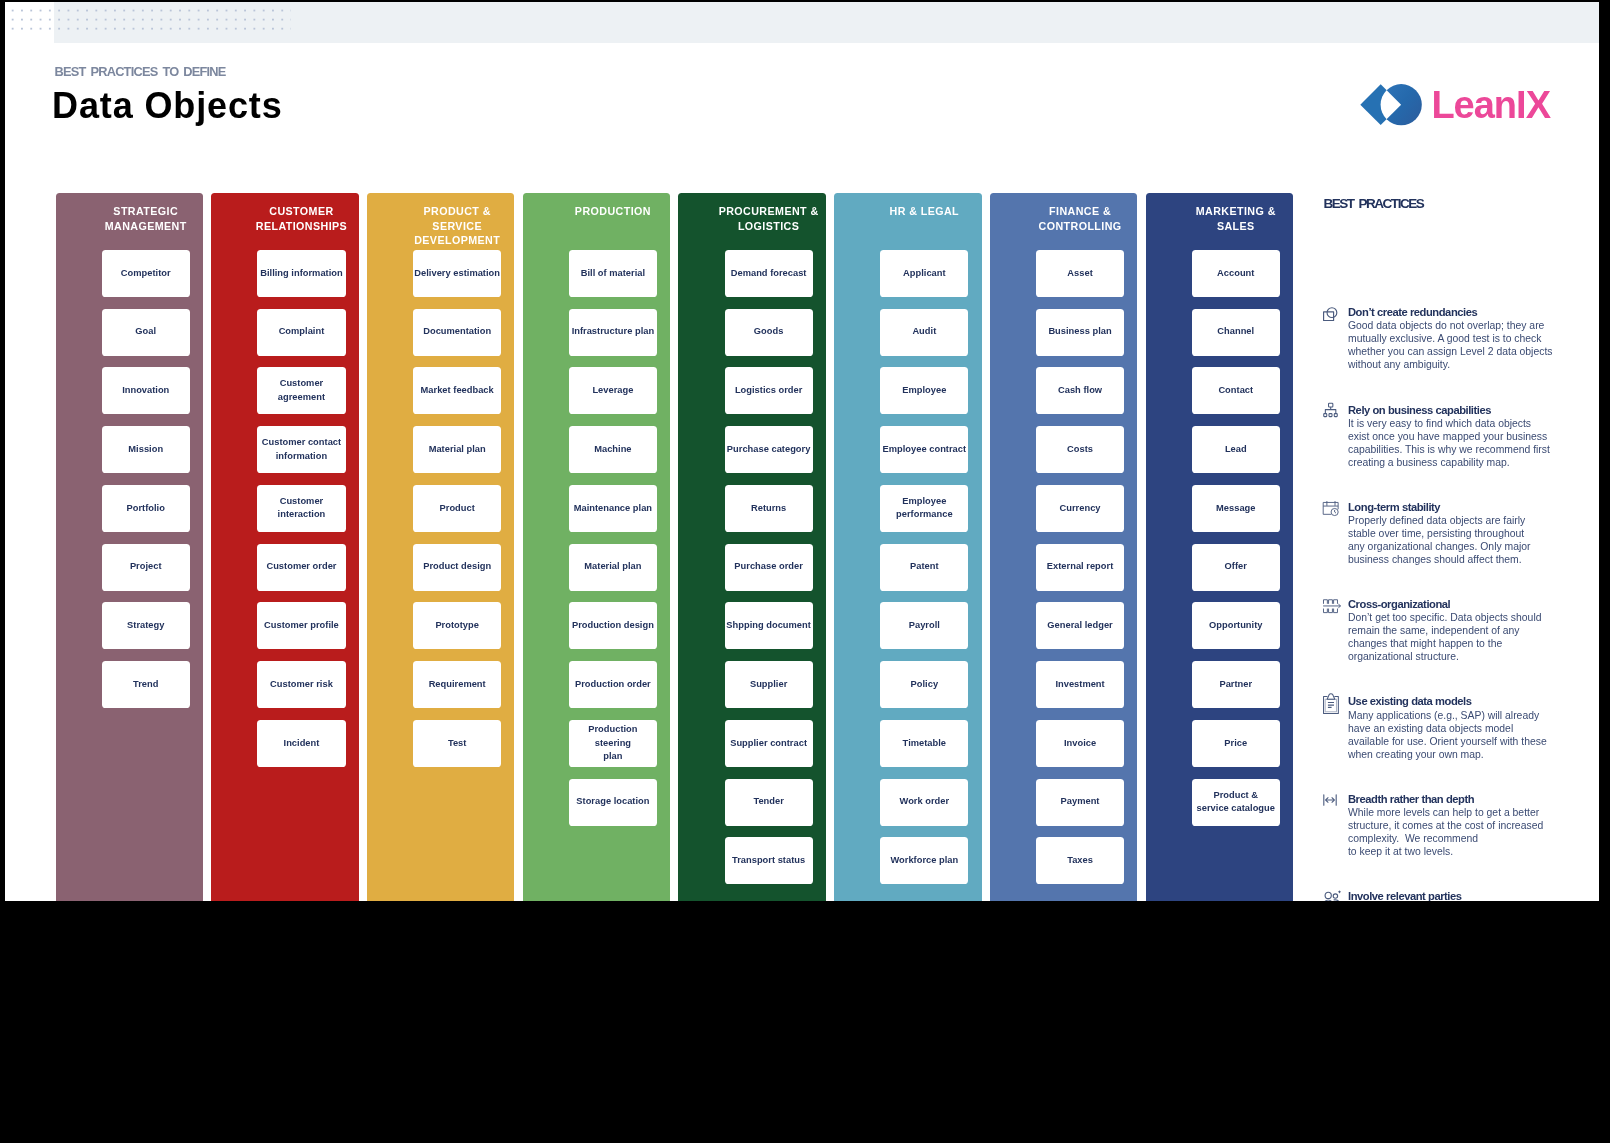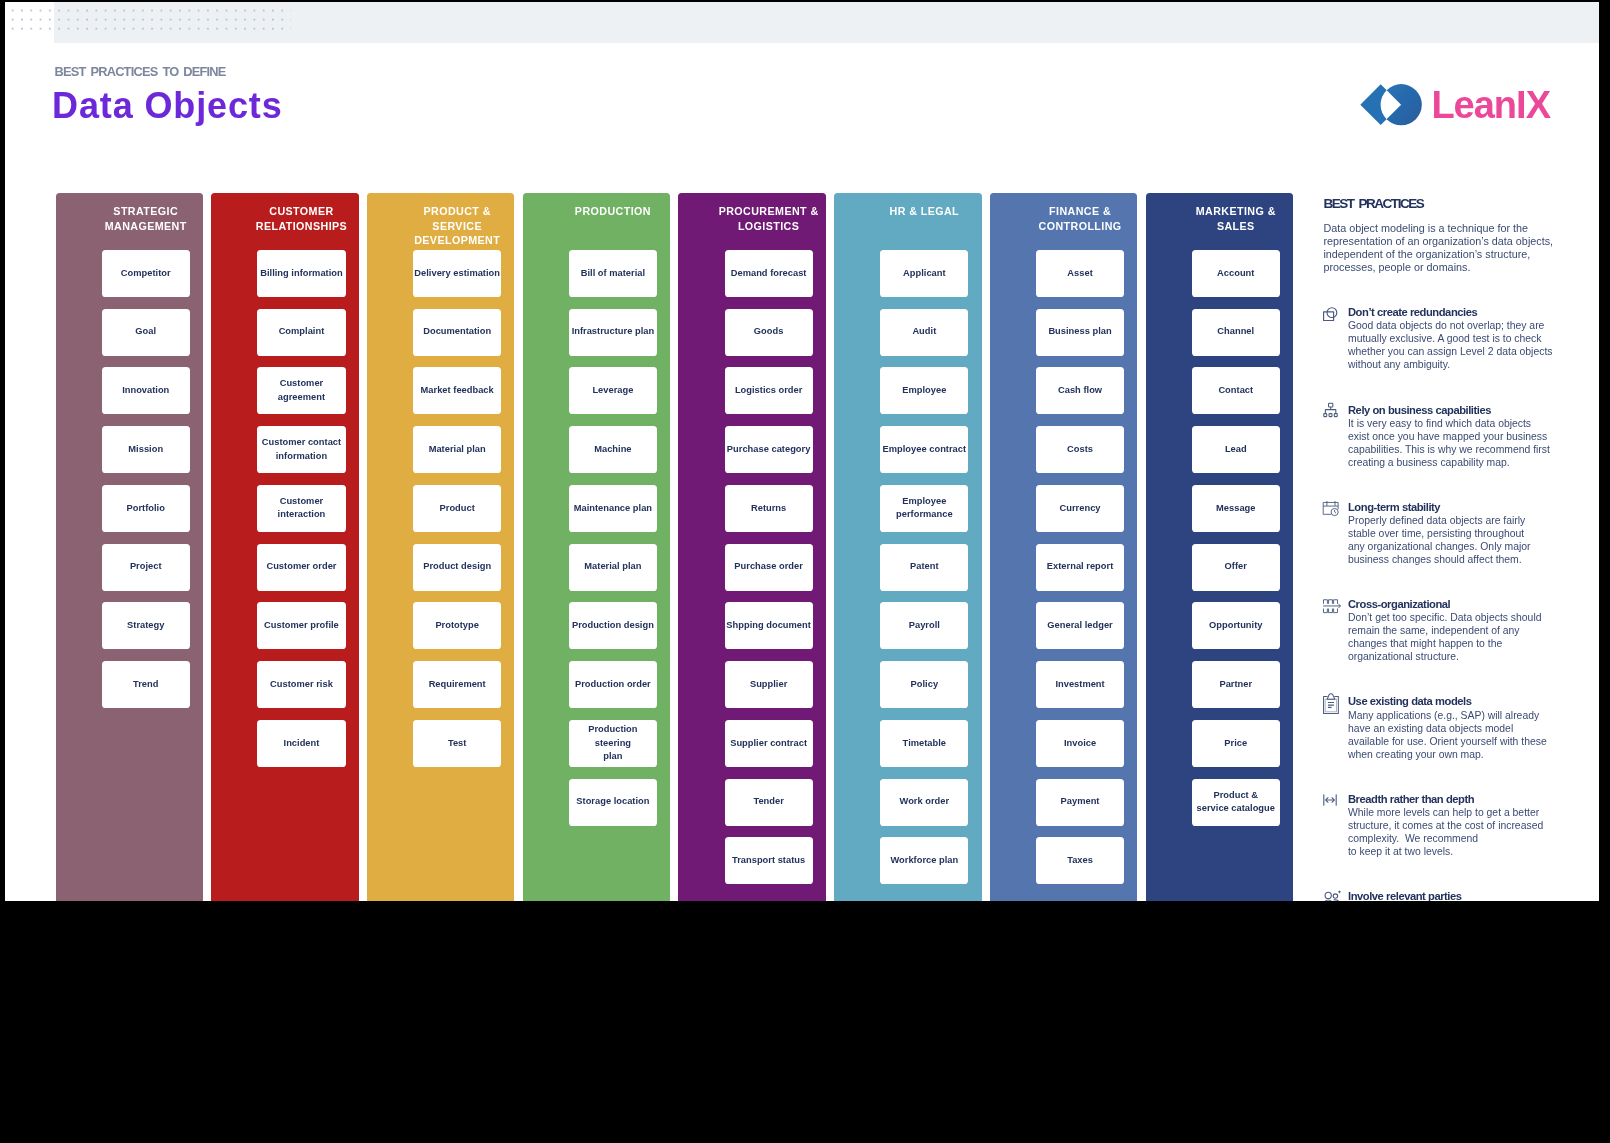--- a/index.html
+++ b/index.html
@@ -14,21 +14,21 @@
   .band{position:absolute;left:49px;top:0;width:1545px;height:41px;background:#EDF1F4;}
   .dots{position:absolute;
       background-image:radial-gradient(circle, #B9C4D8 0.95px, rgba(255,255,255,0) 1.15px);}
   .dots-top{left:3.4px;top:4.2px;width:283px;height:28px;background-size:9.3px 9.07px;}
   .dots-bottom{left:4.8px;top:1097.4px;width:1393px;height:27px;background-size:9.3px 8.95px;}
 
   
   .eyebrow{position:absolute;left:49.5px;top:61.5px;font-size:12.8px;font-weight:700;
       letter-spacing:-0.78px;word-spacing:2.2px;color:#7C879E;line-height:15px;white-space:nowrap;}
   .title{position:absolute;left:47px;top:82.5px;font-size:36px;font-weight:700;
-      letter-spacing:0.88px;word-spacing:0px;color:#6d28d9;line-height:42px;margin:0;white-space:nowrap;}
+      letter-spacing:0.88px;word-spacing:0px;color:#000000;line-height:42px;margin:0;white-space:nowrap;}
 
   
   .logo{position:absolute;left:1355.3px;top:81.6px;width:195px;height:42px;}
   .logo-mark{position:absolute;left:0;top:0;}
   .logo-text{position:absolute;left:71.1px;top:-2.3px;font-size:38px;font-weight:700;
       color:#ec4899;letter-spacing:-1.0px;line-height:48px;white-space:nowrap;}
 
   
   .cols{position:absolute;left:50.5px;top:191px;width:1237.5px;height:888px;
       display:flex;gap:8.25px;}
@@ -144,21 +144,21 @@
     <div class="card">Machine</div>
     <div class="card">Maintenance plan</div>
     <div class="card">Material plan</div>
     <div class="card">Production design</div>
     <div class="card">Production order</div>
     <div class="card">Production steering
 plan</div>
     <div class="card">Storage location</div>
   </div>
 </div>
-<div class="col" style="background-color: #701a75;">
+<div class="col" style="background-color: #14532d;">
   <div class="col-head">PROCUREMENT &amp;
 LOGISTICS</div>
   <div class="cards">
     <div class="card">Demand forecast</div>
     <div class="card">Goods</div>
     <div class="card">Logistics order</div>
     <div class="card">Purchase category</div>
     <div class="card">Returns</div>
     <div class="card">Purchase order</div>
     <div class="card">Shpping document</div>
@@ -214,24 +214,20 @@
     <div class="card">Opportunity</div>
     <div class="card">Partner</div>
     <div class="card">Price</div>
     <div class="card">Product &amp;
 service catalogue</div>
   </div>
 </div>
 </div>
 <div class="sidebar">
   <div class="sb-title">BEST PRACTICES</div>
-  <p class="sb-intro">Data object modeling is a technique for the
-representation of an organization’s data objects,
-independent of the organization’s structure,
-processes, people or domains.</p>
 </div>
 <div class="practices">
   <div class="practice">
     <span class="p-icon"><svg viewBox="0 0 24 24" width="15" height="15" fill="none" stroke="#4B5B7E" stroke-width="1.85" stroke-linejoin="round">
             <circle cx="14.3" cy="9" r="7.8"></circle>
             <rect x="0.95" y="7.85" width="16" height="13.8"></rect>
           </svg></span>
     <div class="p-body">
       <div class="p-title">Don’t create redundancies</div>
       <div class="p-text">Good data objects do not overlap; they are

